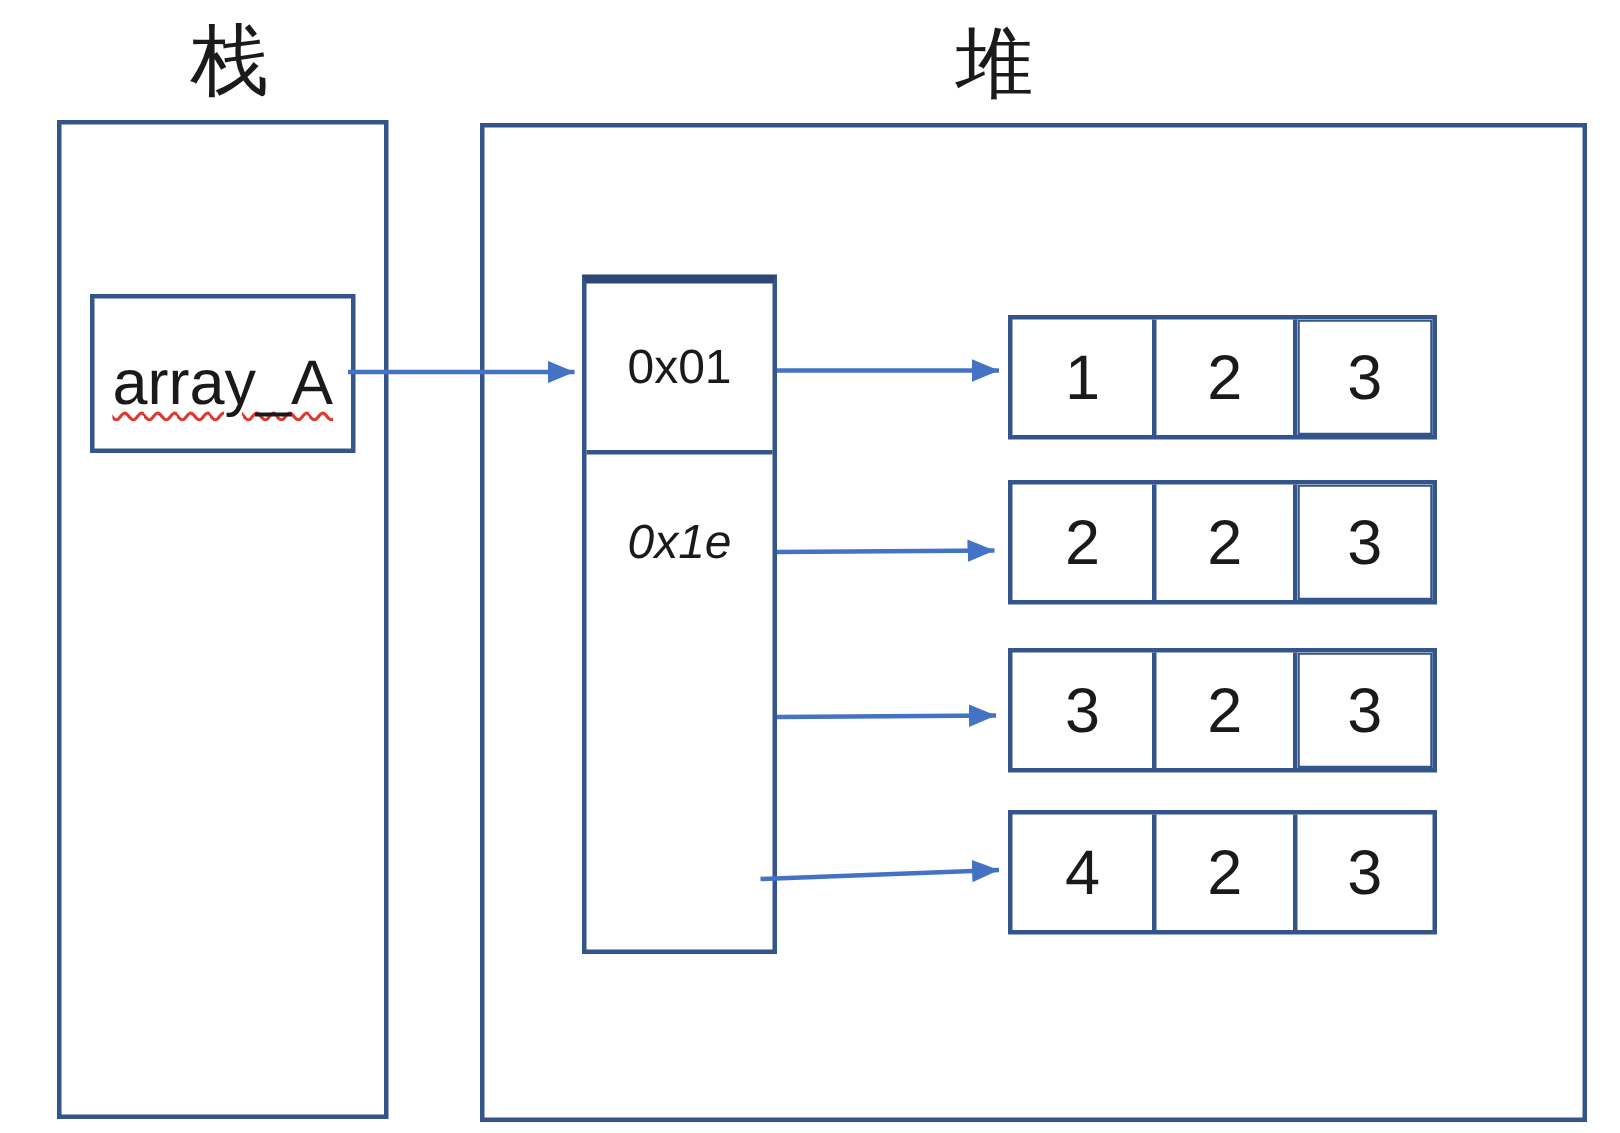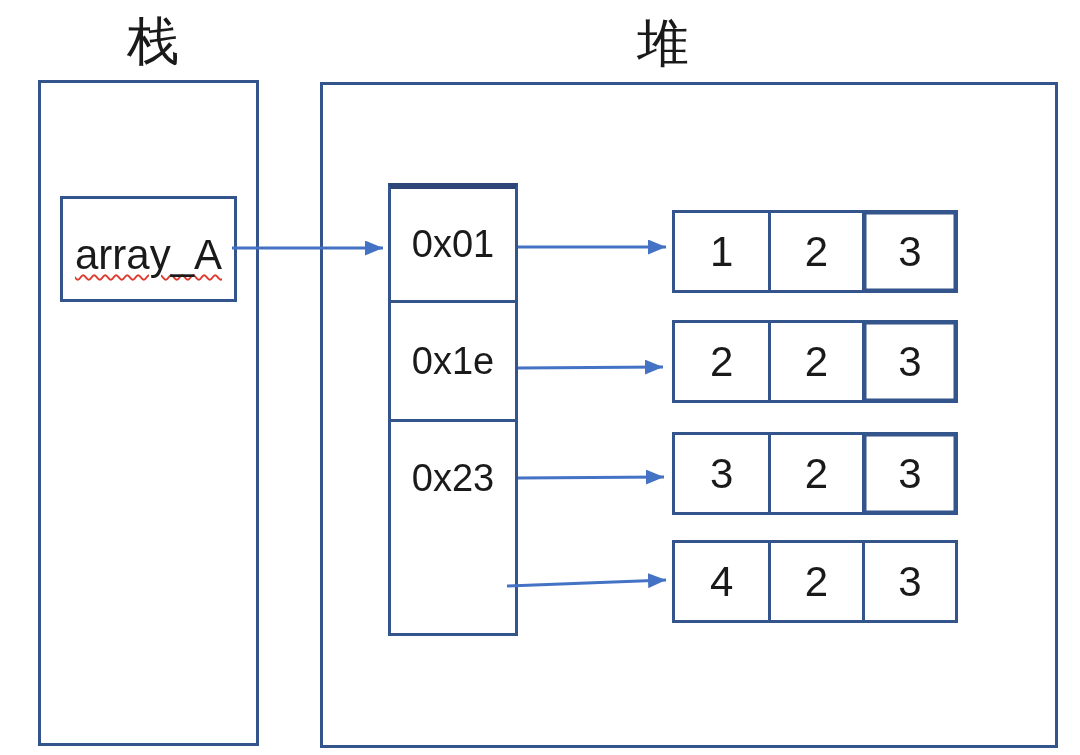--- a/index.html
+++ b/index.html
@@ -60,24 +60,24 @@
     left:388px;top:183px;width:130px;height:453px;
     box-sizing:border-box;
     border:3px solid var(--border,#34548c);
     border-top:6px solid var(--border_dark,#2c4679);
     background:#ffffff;
     display:grid;
     grid-template-rows:111px 119px 116px auto;
   }
   .ptr-cell{
     display:flex;align-items:center;justify-content:center;
-    font-size:38px;
+    font-size:32px;
     box-sizing:border-box;
   }
-  .ptr-cell + .ptr-cell{border-top:3px solid var(--border,#34548c);}
+  .ptr-cell + .ptr-cell{border-top:3px solid var(--border,#34548c);font-style:italic;}
 
   .row{
     position:absolute;
     left:672px;width:286px;height:83px;
     box-sizing:border-box;
     border:3px solid var(--border,#34548c);
     background:#ffffff;
     display:grid;
     grid-template-columns:1fr 1fr 1fr;
   }
@@ -119,23 +119,20 @@
     <span class="var-label">array_A</span>
   </div>
 
   <div class="ptr-col">
     <div class="ptr-cell">
         <span>0x01</span>
       </div>
     <div class="ptr-cell">
         <span>0x1e</span>
       </div>
-    <div class="ptr-cell">
-        <span>0x23</span>
-      </div>
   </div>
 
   <div class="row row-0">
     <div class="cell">1</div>
     <div class="cell">2</div>
     <div class="cell heavy">3</div>
   </div>
 
   <div class="row row-1">
     <div class="cell">2</div>

